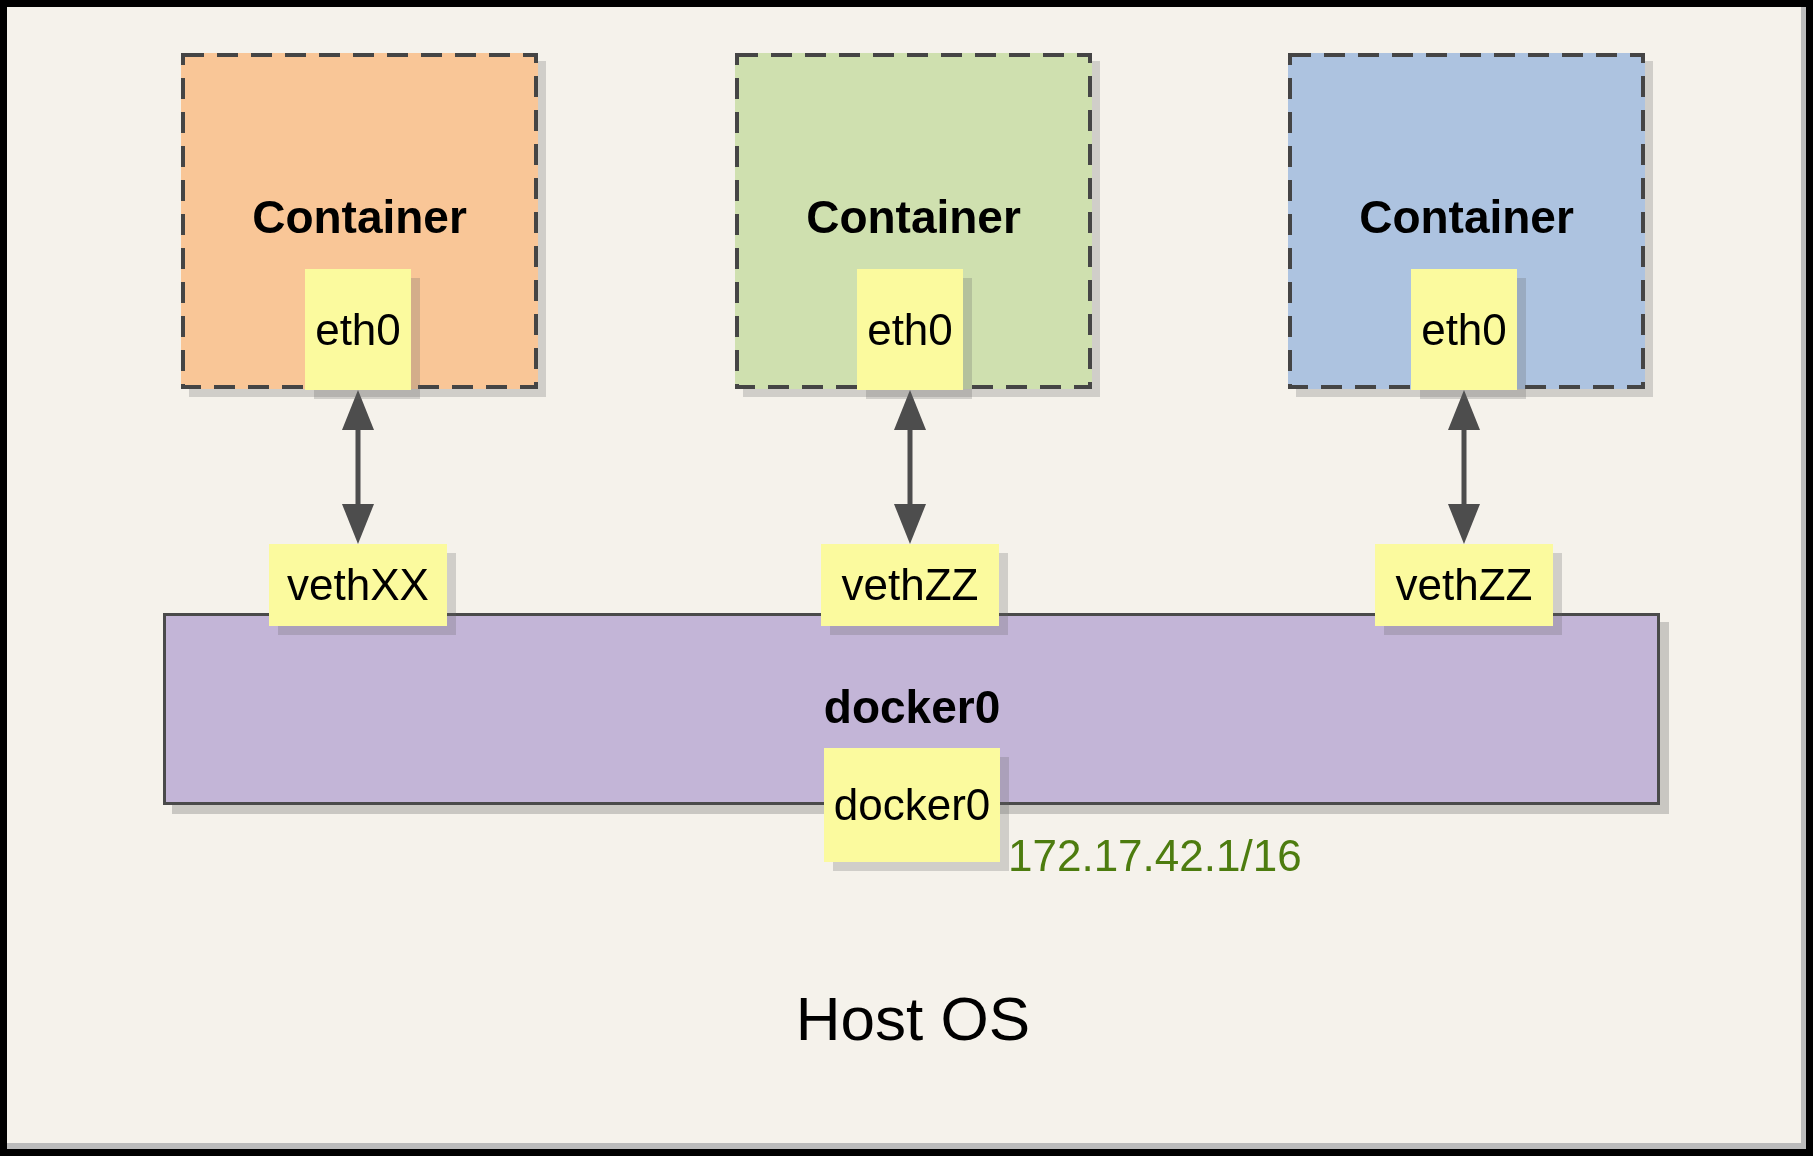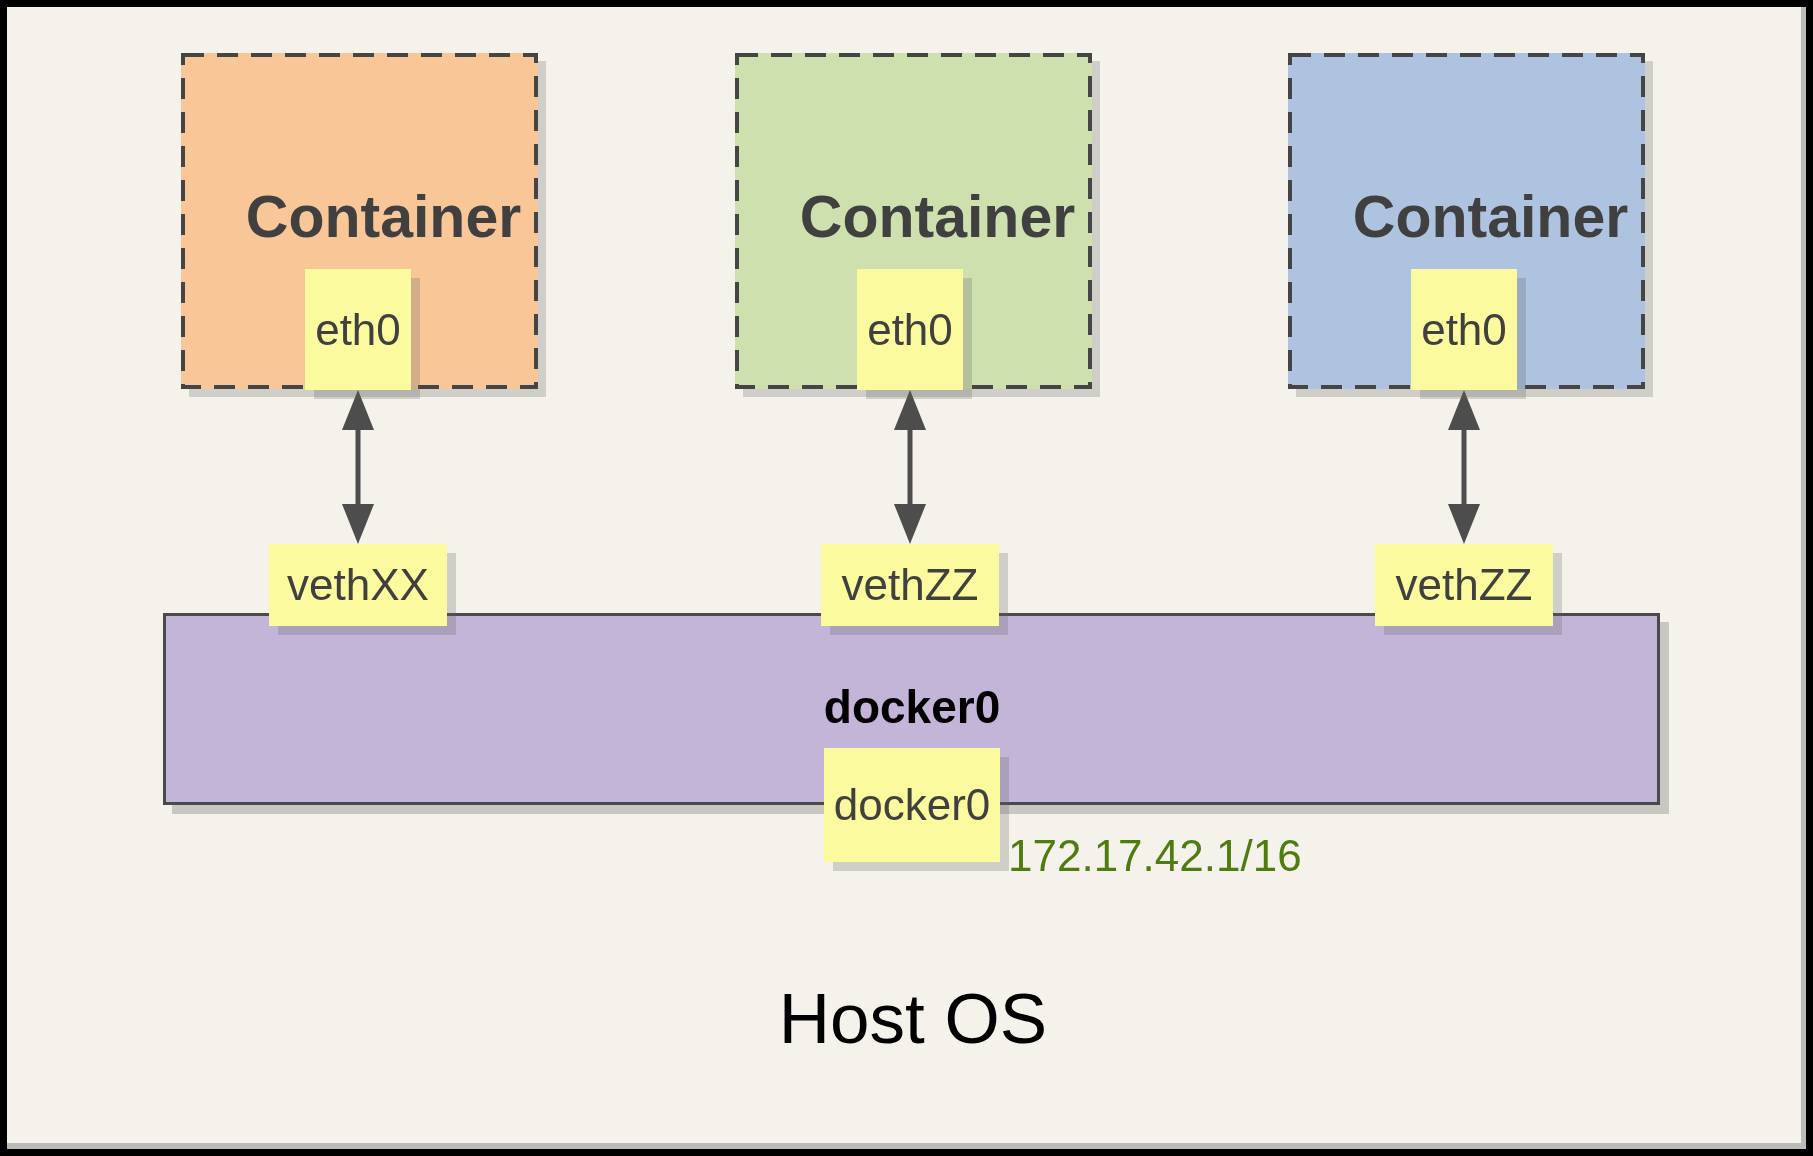--- a/index.html
+++ b/index.html
@@ -16,26 +16,26 @@
   .edge-shadow-right{position:absolute;top:0;bottom:0;right:0;width:5px;background:#BBB;z-index:9;}
 
   .container-box{
     position:absolute;top:46px;width:357px;height:336px;
     box-shadow:8px 8px 0 rgba(100,100,100,0.25);
     z-index:1;
   }
   .container-box .dash-svg{position:absolute;left:0;top:0;}
   .container-label{
     position:absolute;left:0;top:141px;width:100%;
-    text-align:center;font-size:59px;font-weight:bold;line-height:46px;color:#404040;padding-left:24px;
+    text-align:center;font-size:46px;font-weight:bold;line-height:46px;color:#000000;
   }
   .note-box{
     position:absolute;
     display:flex;align-items:center;justify-content:center;
-    font-size:44px;color:#404040;
+    font-size:44px;color:#000000;
     box-shadow:9px 9px 0 rgba(100,100,100,0.25);
     z-index:3;
   }
   .eth-box{width:106px;height:121px;top:262px;}
   .veth-box{width:178px;height:82px;top:537px;}
   .arrow-svg{position:absolute;top:383px;z-index:2;}
 
   .bridge-bar{
     position:absolute;left:156px;top:606px;width:1497px;height:192px;
     box-sizing:border-box;border:3px solid #4A4A4A;
@@ -46,21 +46,21 @@
     position:absolute;left:705px;top:677px;width:400px;
     text-align:center;font-size:46px;font-weight:bold;line-height:46px;color:#000;z-index:2;
   }
   .bridge-if-box{left:817px;top:741px;width:176px;height:114px;}
   .subnet-text{
     position:absolute;left:1001px;top:827px;
     font-size:44px;line-height:44px;color:#4d7c0f;z-index:2;
   }
   .host-title{
     position:absolute;left:506px;top:964px;width:800px;
-    text-align:center;font-size:71px;line-height:96px;color:#000;
+    text-align:center;font-size:62px;line-height:96px;color:#000;
   }
 </style>
 </head>
 <body>
 
 <div class="canvas" style="background-color: rgb(245, 242, 235);">
 
   <div class="container-box" style="left: 174px; background-color: rgb(249, 198, 151);">
     <svg class="dash-svg" width="357" height="336">
       <rect x="2" y="2" width="353" height="332" fill="none" stroke="#454545" stroke-width="4" stroke-dasharray="21 13"></rect>

